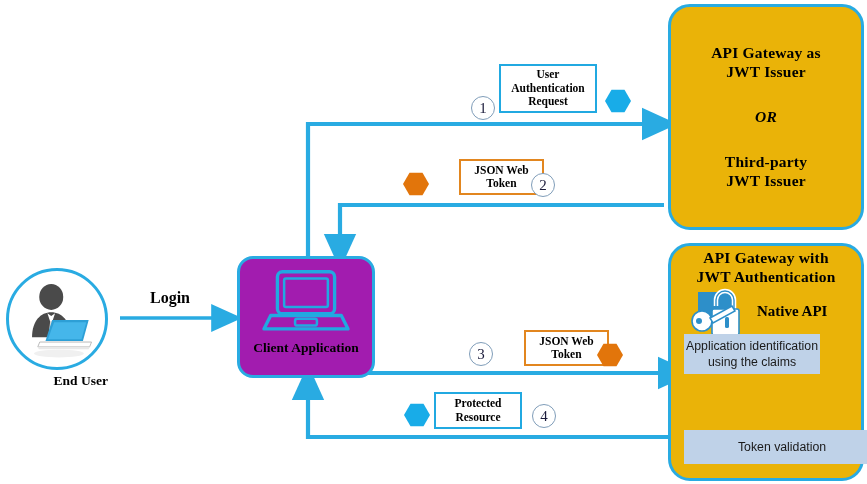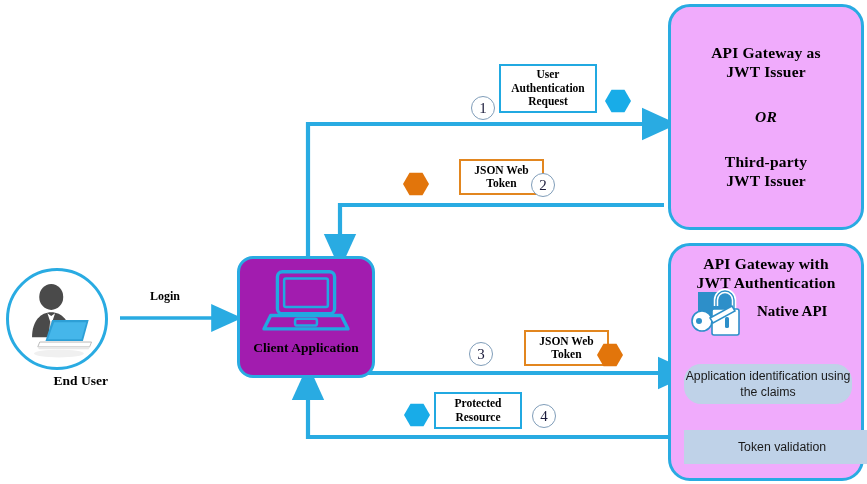--- a/index.html
+++ b/index.html
@@ -4,21 +4,21 @@
 <style>
   html,body{margin:0;padding:0;background:#ffffff;}
   body{width:867px;height:484px;font-family:"Liberation Serif",serif;}
   #stage{position:relative;width:867px;height:484px;overflow:hidden;background:#fff;}
 
   
   .abs{position:absolute;box-sizing:border-box;}
 
   
   .bigbox{
-    border:3px solid #29ABE2;border-radius:22px;background:#f0abfc;
+    border:3px solid #29ABE2;border-radius:22px;background:#eab308;
     text-align:center;
   }
   .bigbox .ttl{
     font-family:"Liberation Serif",serif;font-weight:bold;color:#000;
     font-size:15.5px;line-height:19px;letter-spacing:.2px;
   }
 
   
   .clientbox{
     border:3px solid #29ABE2;border-radius:16px;background:#a21caf;
@@ -64,21 +64,21 @@
   
   .procbox{
     background:#BFD2E8;display:flex;align-items:center;justify-content:center;text-align:center;
   }
   .procbox span{
     font-family:"Liberation Sans",sans-serif;font-size:12.3px;line-height:16px;color:#1a1a1a;
   }
 
   
   .plainlabel{
-    font-family:"Liberation Serif",serif;font-weight:bold;font-size:12px;color:#000;
+    font-family:"Liberation Serif",serif;font-weight:bold;font-size:16px;color:#000;
     white-space:nowrap;
   }
   .nativeapi{
     font-family:"Liberation Serif",serif;font-weight:bold;font-size:15px;color:#000;white-space:nowrap;
   }
 
   svg{display:block;}
   .flowsvg{position:absolute;left:0;top:0;width:867px;height:484px;pointer-events:none;}
 </style>
 </head>
@@ -155,21 +155,21 @@
   </div>
 
   <div class="abs bigbox" style="left:668px;top:4px;width:196px;height:226px;padding-top:36px;">
     <div class="ttl">API Gateway as</div>
     <div class="ttl">JWT Issuer</div>
     <div class="ttl" style="margin-top:26px;font-style:italic;">OR</div>
     <div class="ttl" style="margin-top:26px;">Third-party</div>
     <div class="ttl">JWT Issuer</div>
   </div>
 
-  <div class="abs bigbox" style="left:668px;top:243px;width:196px;height:238px;padding-top:8px;">
+  <div class="abs bigbox" style="left:668px;top:243px;width:196px;height:238px;padding-top:2px;">
     <div class="ttl">API Gateway with</div>
     <div class="ttl">JWT Authentication</div>
   </div>
 
   <div class="abs" style="left:686px;top:288px;width:62px;height:52px;">
     <svg viewBox="0 0 62 52" width="62" height="52">
       <rect x="12" y="4" width="34" height="34" fill="#2D8FC9"></rect>
 
       <path d="M30,18 L30,12 A9,9 0 0 1 48,12 L48,22" fill="none" stroke="#ffffff" stroke-width="4.5"></path>
       <path d="M30,18 L30,12 A9,9 0 0 1 48,12 L48,22" fill="none" stroke="#2D8FC9" stroke-width="1.4"></path>
@@ -177,21 +177,21 @@
       <rect x="26" y="21" width="27" height="26" rx="2" fill="#ffffff" stroke="#2D8FC9" stroke-width="1.6"></rect>
       <rect x="39" y="29" width="4" height="11" rx="1.6" fill="#2D8FC9"></rect>
 
       <circle cx="16" cy="33" r="10" fill="#ffffff" stroke="#2D8FC9" stroke-width="1.6"></circle>
       <circle cx="13" cy="33" r="3" fill="#2D8FC9"></circle>
       <path d="M24,30 L46,18 L49,23 L27,35 Z" fill="#ffffff" stroke="#2D8FC9" stroke-width="1.5"></path>
     </svg>
   </div>
   <div class="abs nativeapi" style="left:757px;top:303px;">Native API</div>
 
-  <div class="abs procbox" style="left:684px;top:364px;width:168px;height:40px;border-radius:17px;">
+  <div class="abs procbox" style="left:684px;top:334px;width:136px;height:40px;">
     <span>Application identification using the claims</span>
   </div>
   <div class="abs procbox" style="left:684px;top:430px;width:196px;height:34px;justify-content:center;">
     <span>Token validation</span>
   </div>
 
   <div class="abs plainlabel" style="left:150px;top:289px;">Login</div>
 
   <div class="abs stepnum" style="left:471px;top:96px;width:24px;height:24px;">1</div>
   <div class="abs callout blue" style="left:499px;top:64px;width:98px;height:49px;justify-content:center;">

